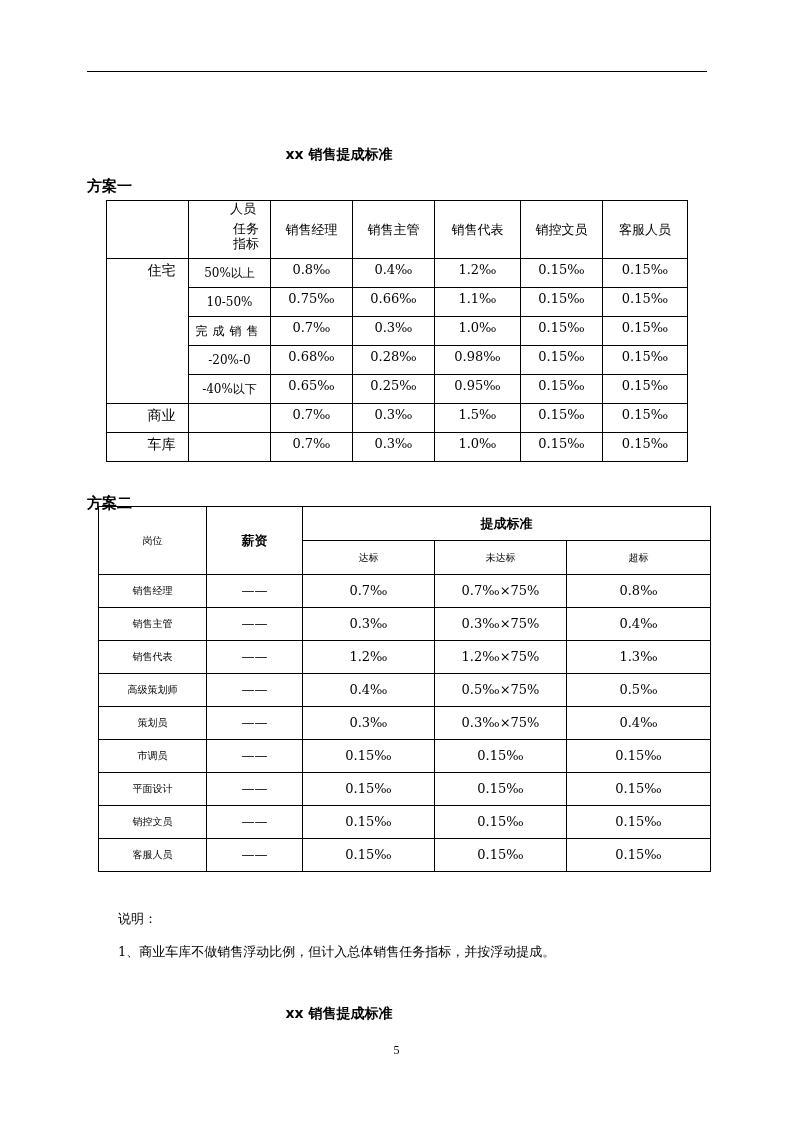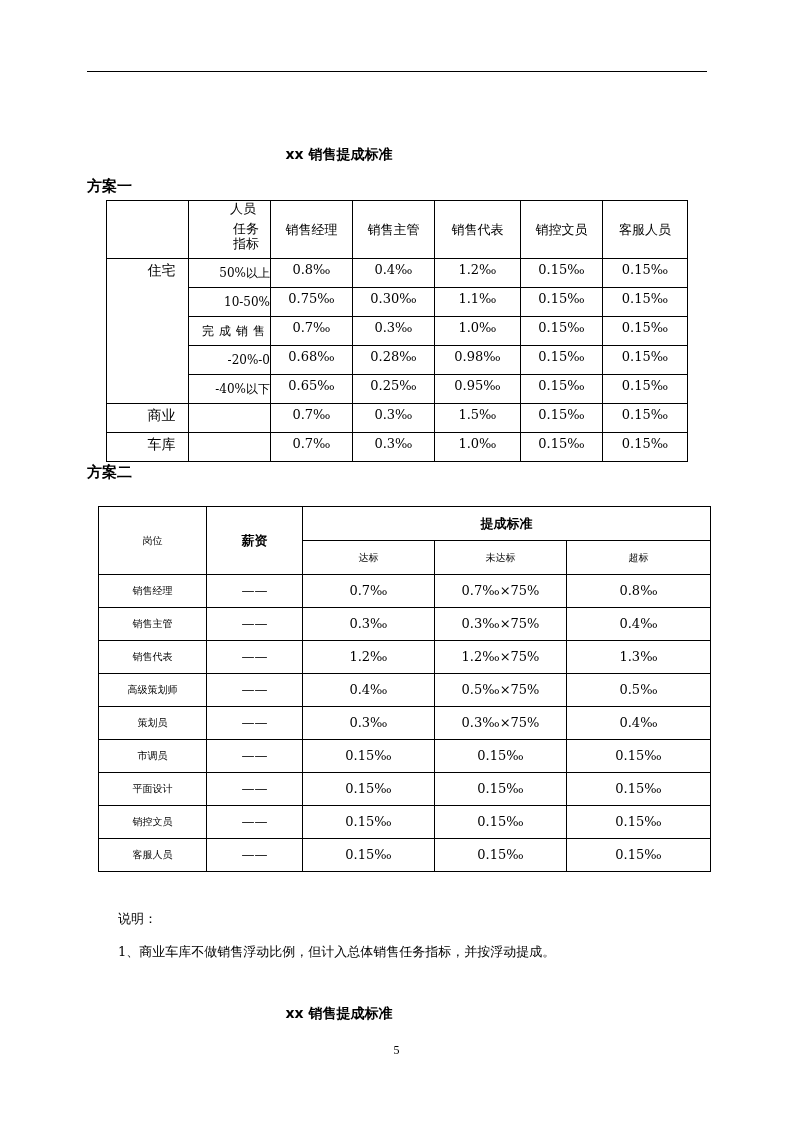--- a/index.html
+++ b/index.html
@@ -11,21 +11,21 @@
                font-family: "DejaVu Sans", "Liberation Sans", sans-serif; font-weight: bold; font-size: 14px; }
   .section-heading { position: absolute; left: 87px; font-family: Liberation Sans, sans-serif;
                      font-weight: bold; font-size: 15px; }
   table { border-collapse: collapse; position: absolute; table-layout: fixed; }
   td { border: 1px solid #000; padding: 0; text-align: center; vertical-align: middle;
        font-size: 13px; line-height: 1.2; }
   
   #t1 { left: 106px; top: 200px; width: 581px; }
   #t1 td { height: 25px; }
   #t1 .hdr td { height: 57px; }
-  #t1 td.idx { text-align: right; font-size: 12px; }
+  #t1 td.idx { text-align: center; font-size: 12px; }
   #t1 td.cat { vertical-align: top; padding-top: 3px; font-size: 14px; padding-left: 28px; }
   #t1 .corner { text-align: left; font-size: 13px; position: relative; }
   #t1 .corner .c-top { position: absolute; right: 14px; top: 0; }
   #t1 .corner .c-bot { position: absolute; left: 6px; bottom: 6px; margin-left: 38px; }
   #t1 .val { vertical-align: top; padding-top: 3px; }
   #t1 .spaced { letter-spacing: 5px; }
   
   #t2 { left: 98px; top: 506px; width: 612px; }
   #t2 td { height: 32px; font-size: 13px; }
   #t2 .h1 td { height: 33px; }
@@ -73,21 +73,21 @@
     <td class="idx">50%以上</td>
     <td class="val">0.8‰</td>
     <td class="val">0.4‰</td>
     <td class="val">1.2‰</td>
     <td class="val">0.15‰</td>
     <td class="val">0.15‰</td>
   </tr>
   <tr>
     <td class="idx">10-50%</td>
     <td class="val">0.75‰</td>
-    <td class="val">0.30‰</td>
+    <td class="val">0.66‰</td>
     <td class="val">1.1‰</td>
     <td class="val">0.15‰</td>
     <td class="val">0.15‰</td>
   </tr>
   <tr>
     <td class="idx spaced">完成销售</td>
     <td class="val">0.7‰</td>
     <td class="val">0.3‰</td>
     <td class="val">1.0‰</td>
     <td class="val">0.15‰</td>
@@ -123,21 +123,21 @@
     <td class="idx"></td>
     <td class="val">0.7‰</td>
     <td class="val">0.3‰</td>
     <td class="val">1.0‰</td>
     <td class="val">0.15‰</td>
     <td class="val">0.15‰</td>
   </tr>
 </tbody>
   </table>
 
-<div class="section-heading" style="top:463px;">方案二</div>
+<div class="section-heading" style="top:494px;">方案二</div>
 
 <table id="t2">
   <colgroup>
     <col style="width:108px">
       <col style="width:96px">
       <col style="width:132px">
       <col style="width:132px">
       <col style="width:144px">
   </colgroup>
   <tbody>

